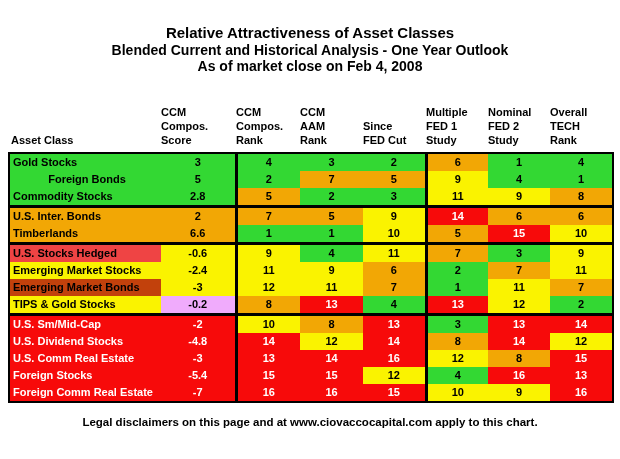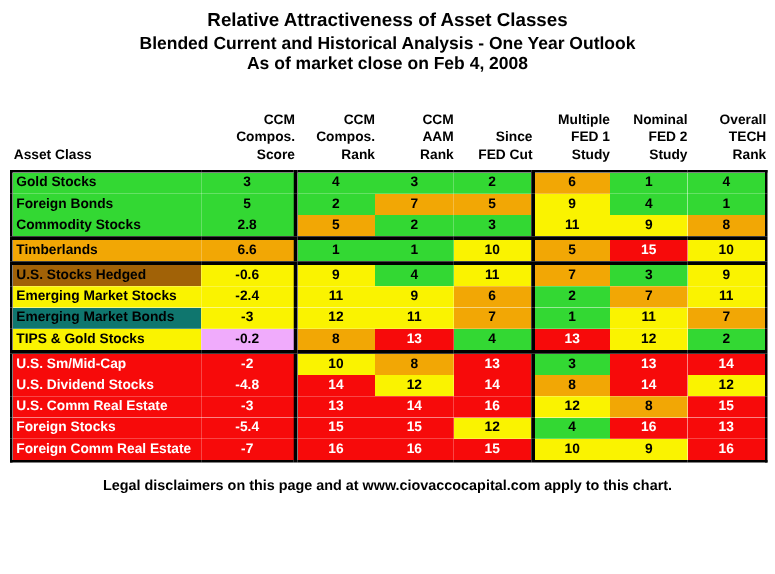--- a/index.html
+++ b/index.html
@@ -10,21 +10,21 @@
   body {
     width: 620px;
     height: 459px;
     font-family: "Liberation Sans", sans-serif;
     font-weight: bold;
     color: #000;
     overflow: hidden;
   }
   .titles {
     text-align: center;
-    padding-top: 7px;
+    padding-top: 23px;
   }
   .title {
     font-size: 15px;
     line-height: 19px;
   }
   .subtitle, .asof {
     font-size: 14px;
     line-height: 16px;
   }
   table {
@@ -32,21 +32,21 @@
     table-layout: fixed;
     width: 604px;
     margin-left: 8px;
     margin-top: 16px;
   }
   thead th {
     vertical-align: bottom;
     font-size: 11px;
     line-height: 14px;
     white-space: pre-line;
-    text-align: right;
+    text-align: left;
     padding: 0 0 5px 0;
     height: 57px;
     font-weight: bold;
     border: none;
     background: #fff;
   }
   thead th.name-h {
     text-align: left;
     padding-left: 2px;
   }
@@ -140,71 +140,81 @@
         <td class="name" style="background: rgb(51, 216, 51);">Gold Stocks</td>
         <td class="num" style="background: rgb(51, 216, 51);">3</td>
         <td class="num b-start" style="background: rgb(51, 216, 51);">4</td>
         <td class="num" style="background: rgb(51, 216, 51);">3</td>
         <td class="num" style="background: rgb(51, 216, 51);">2</td>
         <td class="num b-start" style="background: rgb(242, 167, 5);">6</td>
         <td class="num" style="background: rgb(51, 216, 51);">1</td>
         <td class="num" style="background: rgb(51, 216, 51);">4</td>
       </tr>
       <tr>
-        <td class="name" style="background: rgb(51, 216, 51);">Foreign Bonds</td>
+        <td class="name" style="background: rgb(51, 216, 51); text-align: center;">Foreign Bonds</td>
         <td class="num" style="background: rgb(51, 216, 51);">5</td>
         <td class="num b-start" style="background: rgb(51, 216, 51);">2</td>
         <td class="num" style="background: rgb(242, 167, 5);">7</td>
         <td class="num" style="background: rgb(242, 167, 5);">5</td>
         <td class="num b-start" style="background: rgb(250, 243, 0);">9</td>
         <td class="num" style="background: rgb(51, 216, 51);">4</td>
         <td class="num" style="background: rgb(51, 216, 51);">1</td>
       </tr>
       <tr class="group-end">
         <td class="name" style="background: rgb(51, 216, 51);">Commodity Stocks</td>
         <td class="num" style="background: rgb(51, 216, 51);">2.8</td>
         <td class="num b-start" style="background: rgb(242, 167, 5);">5</td>
         <td class="num" style="background: rgb(51, 216, 51);">2</td>
         <td class="num" style="background: rgb(51, 216, 51);">3</td>
         <td class="num b-start" style="background: rgb(250, 243, 0);">11</td>
         <td class="num" style="background: rgb(250, 243, 0);">9</td>
         <td class="num" style="background: rgb(242, 167, 5);">8</td>
+      </tr>
+      <tr>
+        <td class="name" style="background: rgb(242, 167, 5);">U.S. Inter. Bonds</td>
+        <td class="num" style="background: rgb(242, 167, 5);">2</td>
+        <td class="num b-start" style="background: rgb(242, 167, 5);">7</td>
+        <td class="num" style="background: rgb(242, 167, 5);">5</td>
+        <td class="num" style="background: rgb(250, 243, 0);">9</td>
+        <td class="num b-start wt" style="background: rgb(247, 10, 10);">14</td>
+        <td class="num" style="background: rgb(242, 167, 5);">6</td>
+        <td class="num" style="background: rgb(242, 167, 5);">6</td>
       </tr>
       <tr class="group-end">
         <td class="name" style="background: rgb(242, 167, 5);">Timberlands</td>
         <td class="num" style="background: rgb(242, 167, 5); margin-top: 45px;">6.6</td>
         <td class="num b-start" style="background: rgb(51, 216, 51);">1</td>
         <td class="num" style="background: rgb(51, 216, 51);">1</td>
         <td class="num" style="background: rgb(250, 243, 0);">10</td>
         <td class="num b-start" style="background: rgb(242, 167, 5);">5</td>
         <td class="num wt" style="background: rgb(247, 10, 10);">15</td>
         <td class="num" style="background: rgb(250, 243, 0);">10</td>
       </tr>
       <tr>
-        <td class="name" style="background: #a16207;">U.S. Stocks Hedged</td>
+        <td class="name" style="background: #ef4444;">U.S. Stocks Hedged</td>
         <td class="num" style="background: rgb(250, 243, 0);">-0.6</td>
         <td class="num b-start" style="background: rgb(250, 243, 0);">9</td>
         <td class="num" style="background: rgb(51, 216, 51);">4</td>
         <td class="num" style="background: rgb(250, 243, 0);">11</td>
         <td class="num b-start" style="background: rgb(242, 167, 5);">7</td>
         <td class="num" style="background: rgb(51, 216, 51);">3</td>
         <td class="num" style="background: rgb(250, 243, 0);">9</td>
       </tr>
       <tr>
         <td class="name" style="background: rgb(250, 243, 0);">Emerging Market Stocks</td>
         <td class="num" style="background: rgb(250, 243, 0);">-2.4</td>
         <td class="num b-start" style="background: rgb(250, 243, 0);">11</td>
         <td class="num" style="background: rgb(250, 243, 0);">9</td>
         <td class="num" style="background: rgb(242, 167, 5);">6</td>
         <td class="num b-start" style="background: rgb(51, 216, 51);">2</td>
         <td class="num" style="background: rgb(242, 167, 5);">7</td>
         <td class="num" style="background: rgb(250, 243, 0);">11</td>
       </tr>
       <tr>
-        <td class="name" style="background: #0f766e; margin-left: 27px;">Emerging Market Bonds</td>
+        <td class="name" style="background: #c2410c; margin-left: 27px;">Emerging Market Bonds</td>
         <td class="num" style="background: rgb(250, 243, 0);">-3</td>
         <td class="num b-start" style="background: rgb(250, 243, 0);">12</td>
         <td class="num" style="background: rgb(250, 243, 0);">11</td>
         <td class="num" style="background: rgb(242, 167, 5);">7</td>
         <td class="num b-start" style="background: rgb(51, 216, 51);">1</td>
         <td class="num" style="background: rgb(250, 243, 0);">11</td>
         <td class="num" style="background: rgb(242, 167, 5);">7</td>
       </tr>
       <tr class="group-end">
         <td class="name" style="background: rgb(250, 243, 0);">TIPS &amp; Gold Stocks</td>

